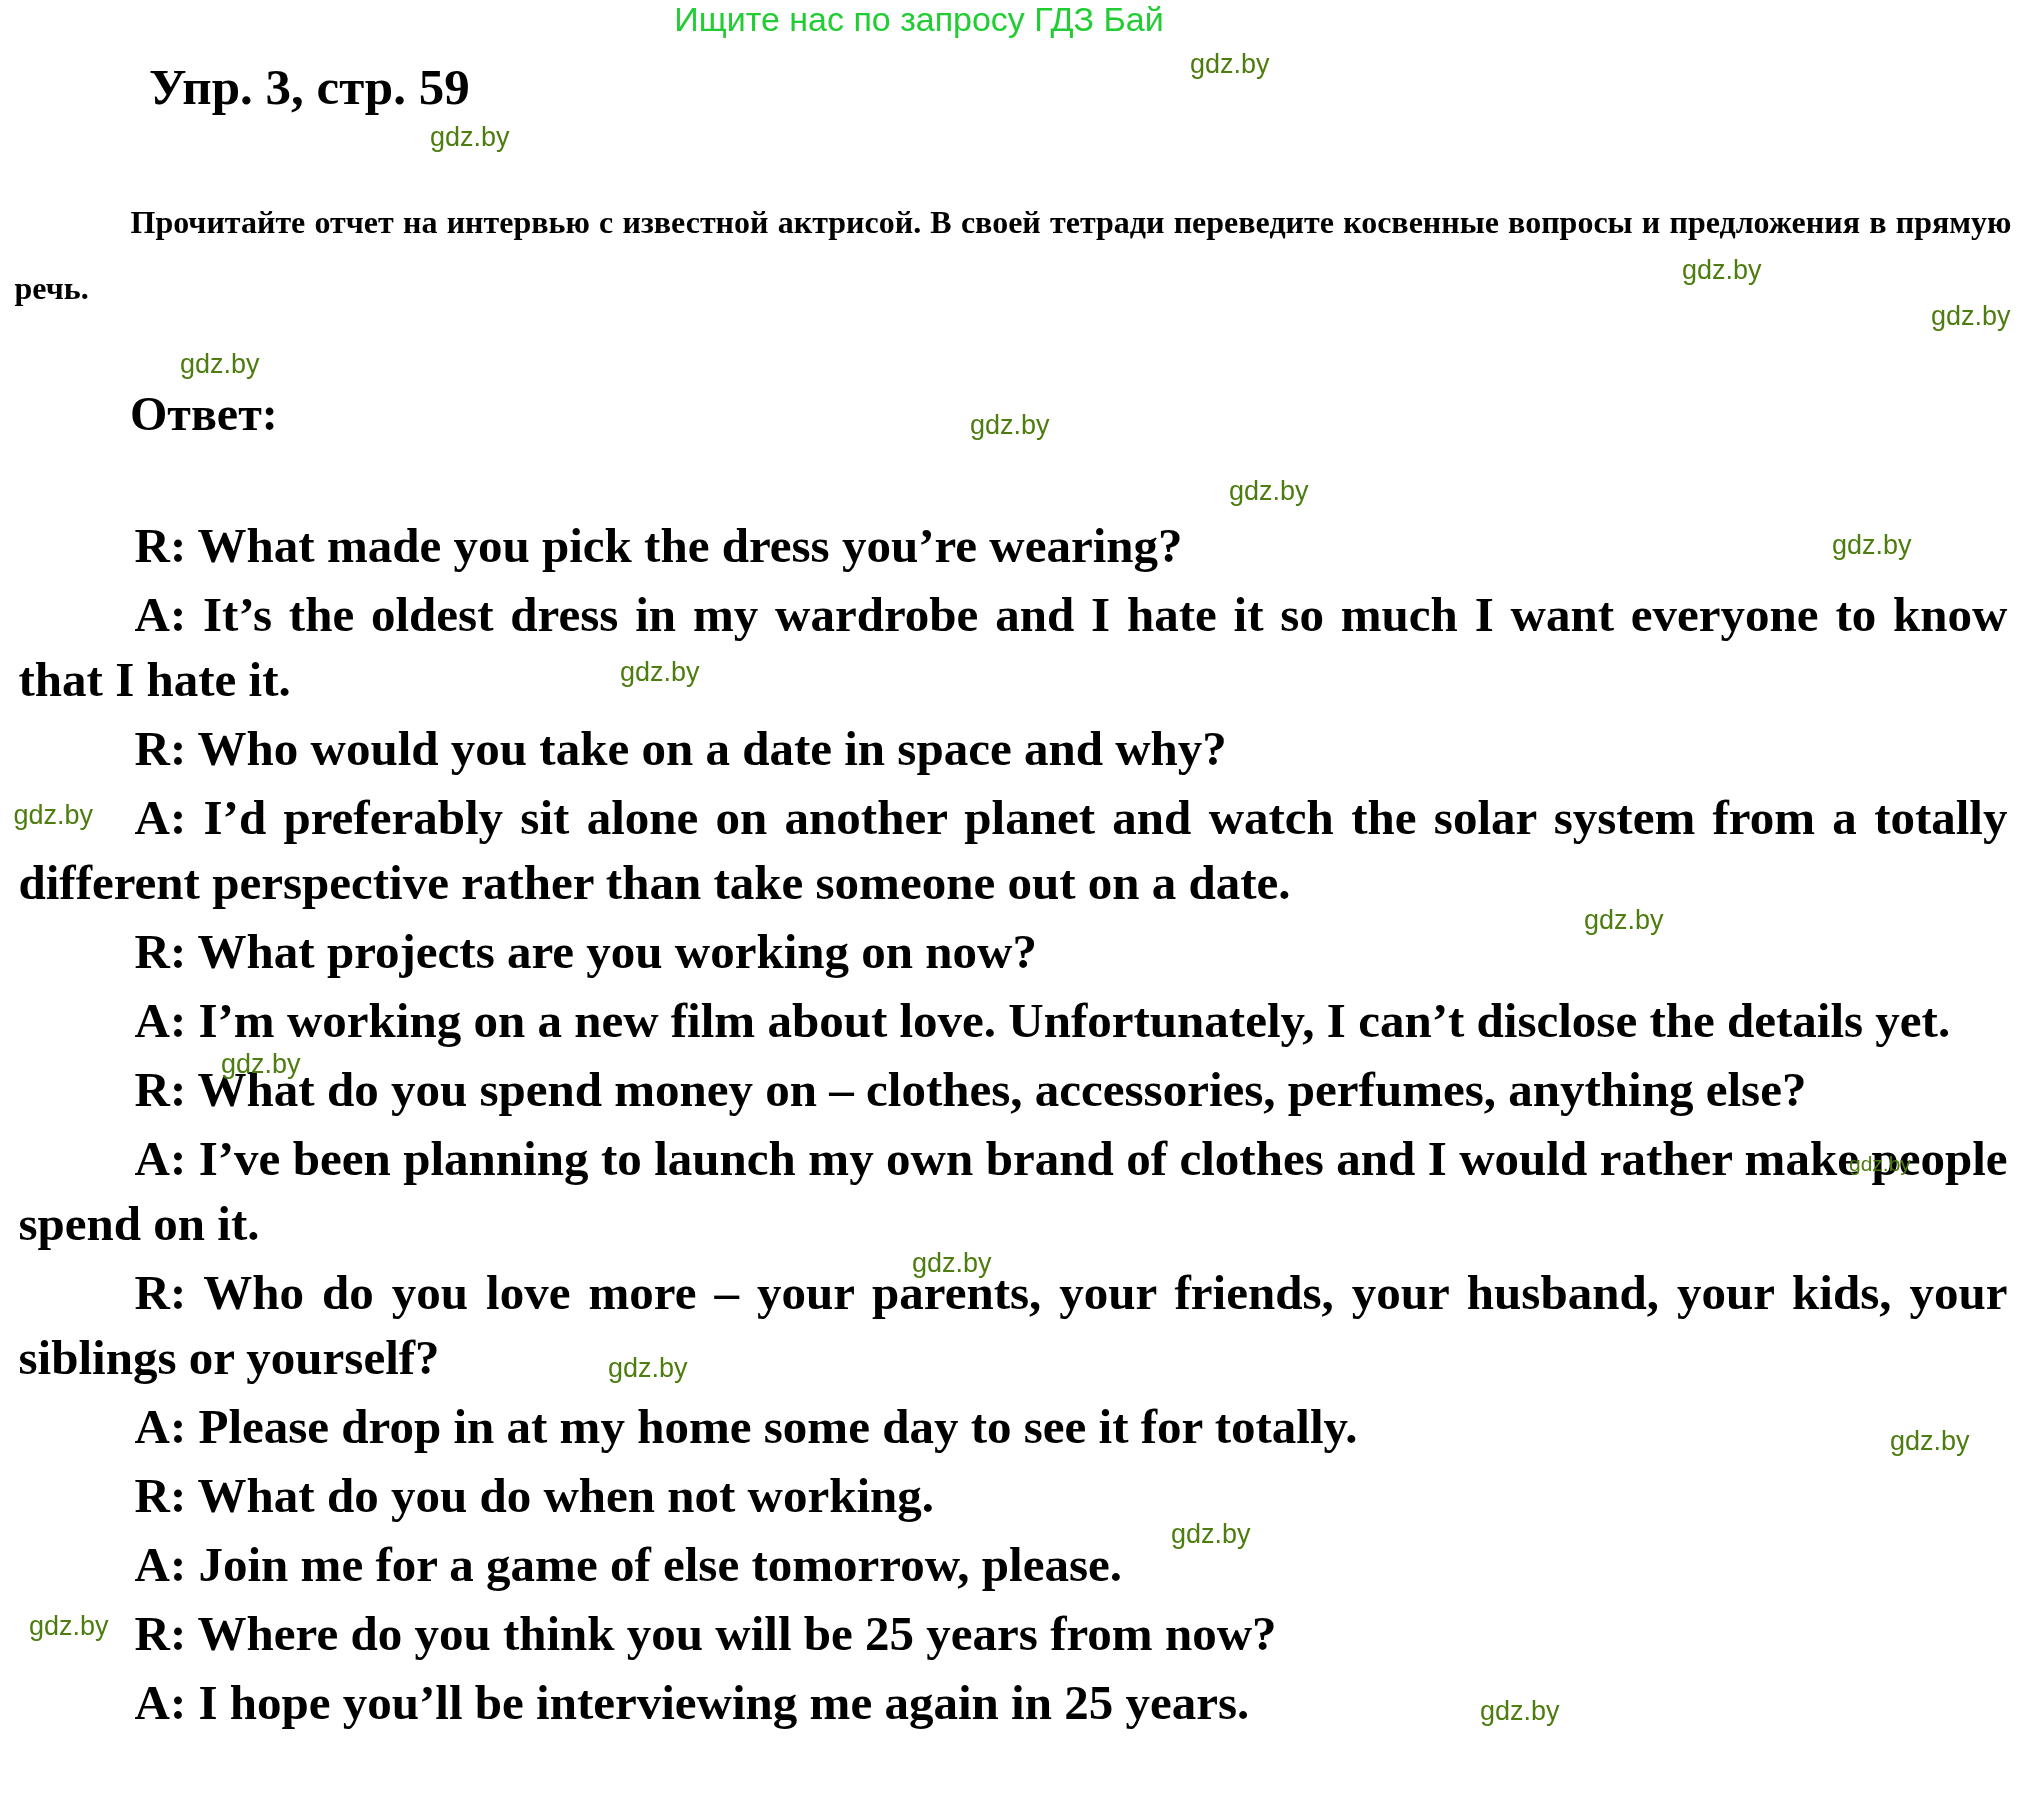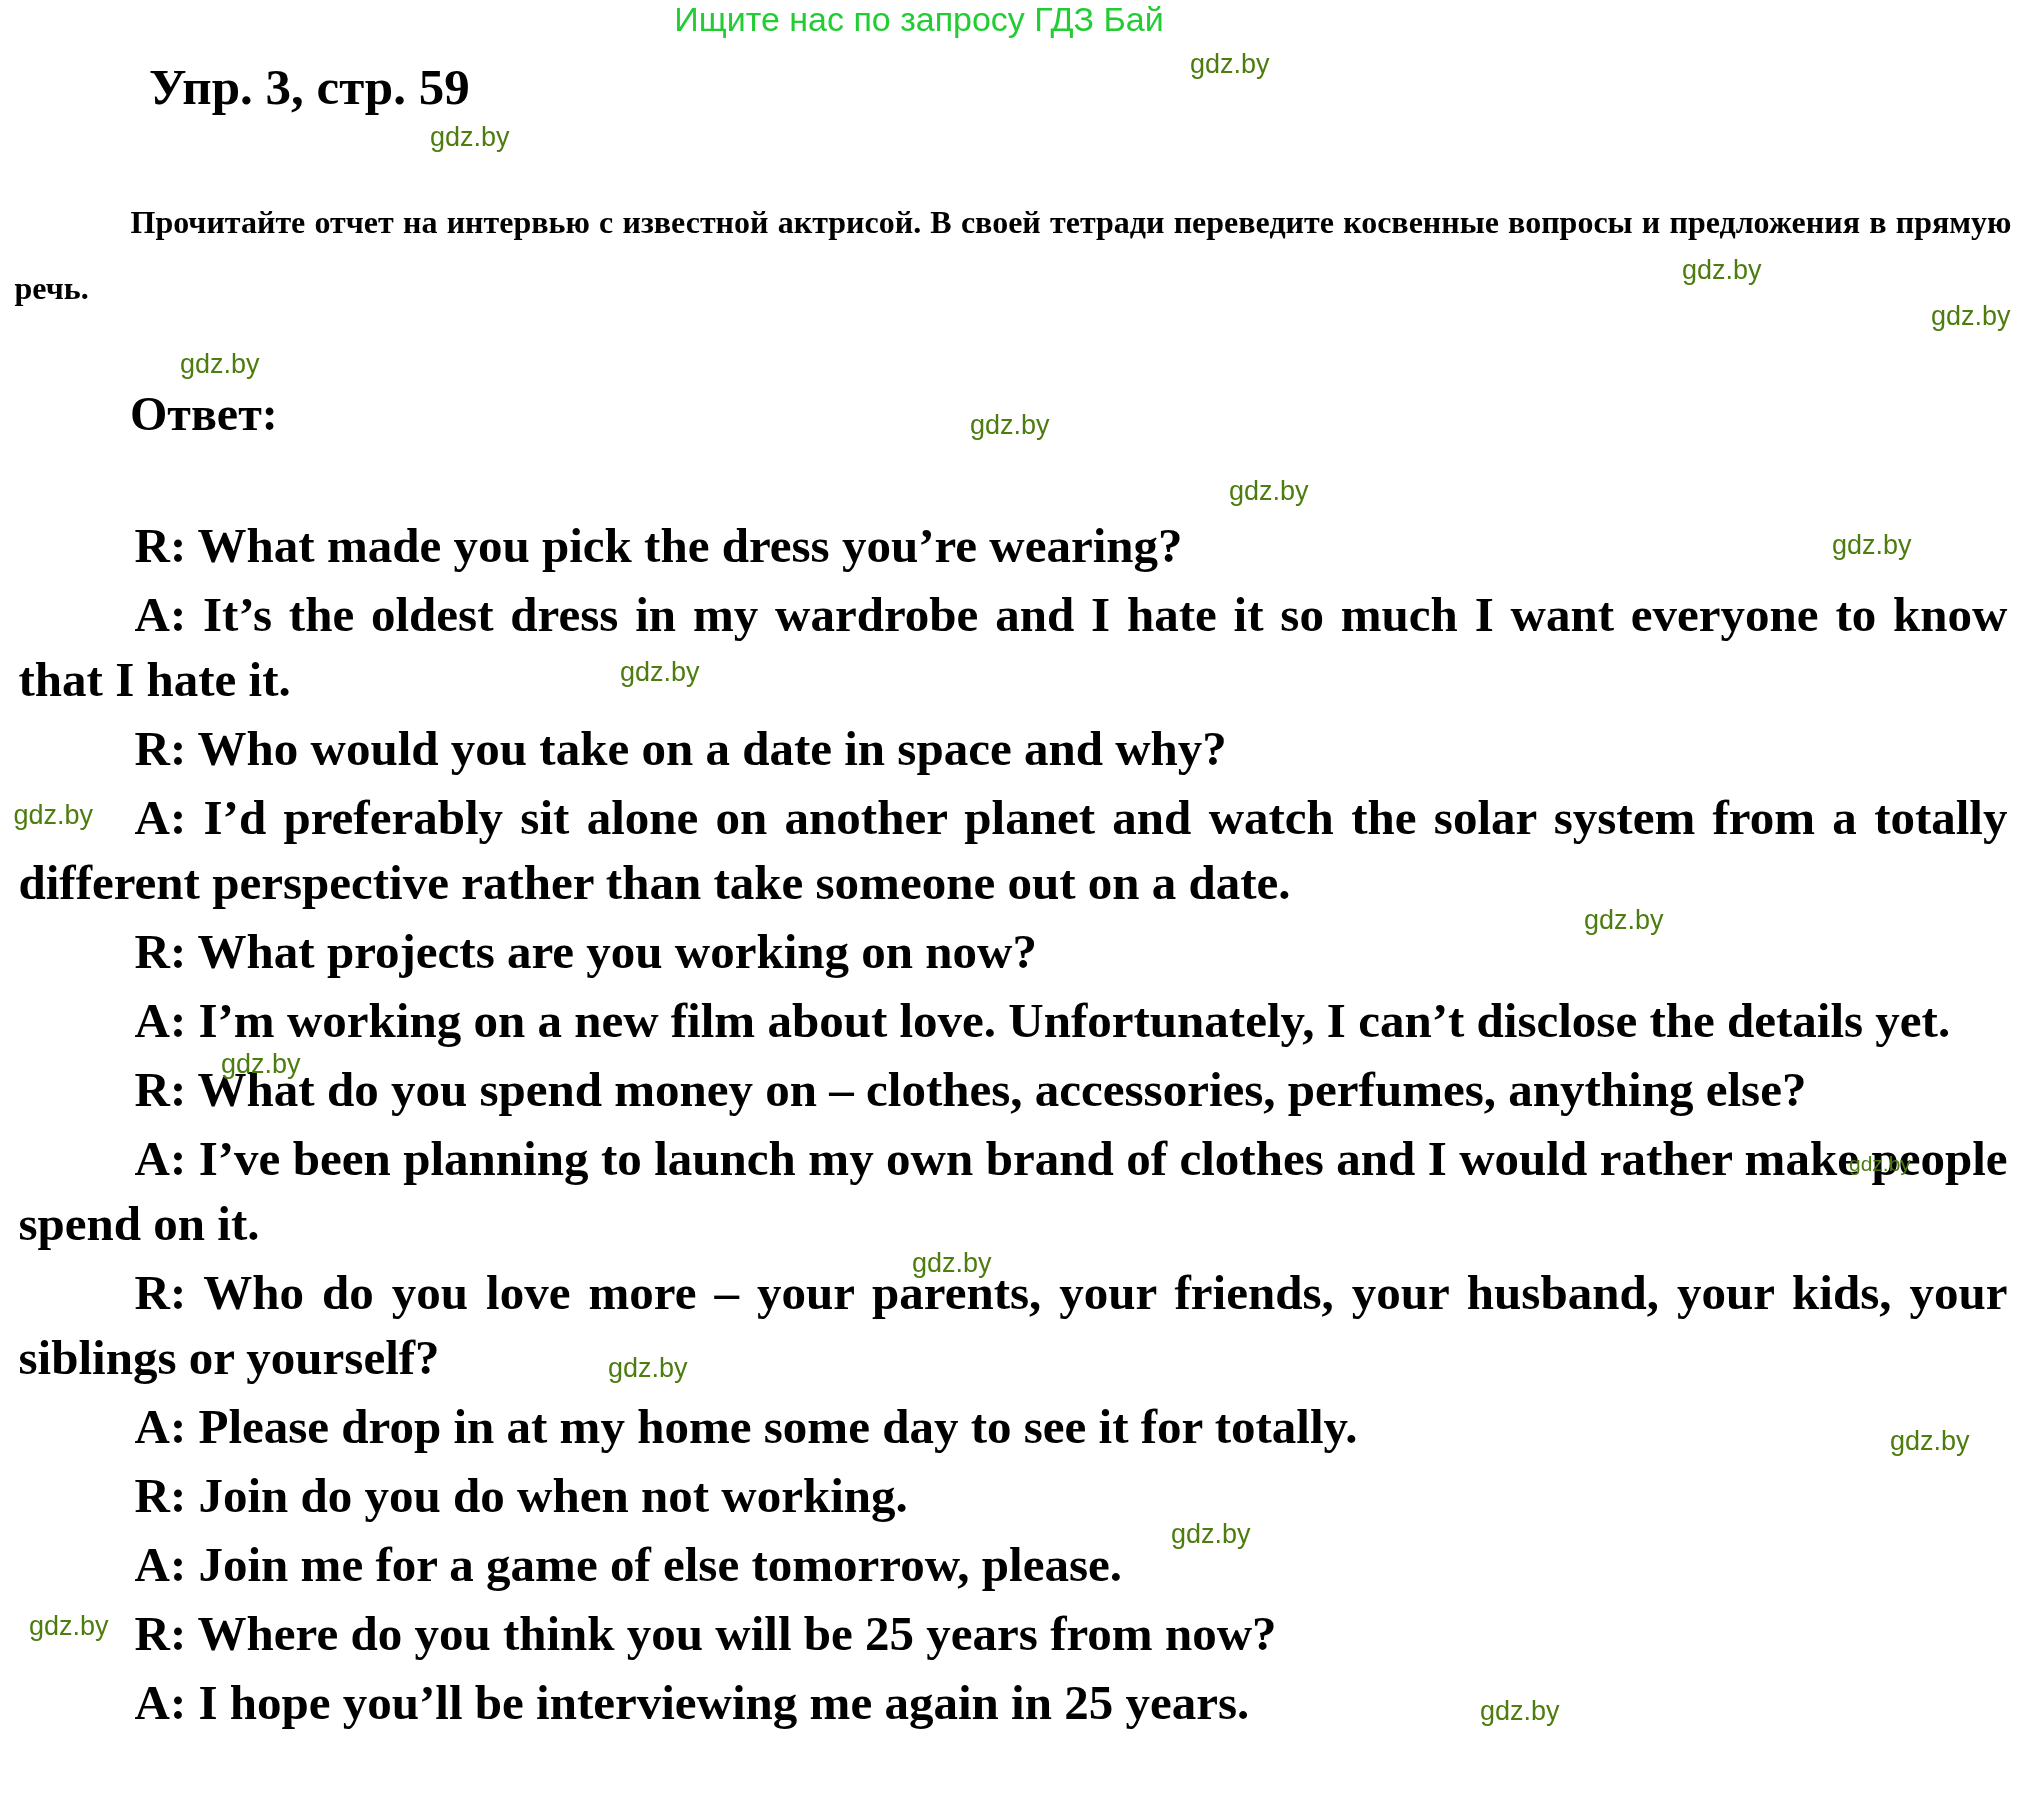--- a/index.html
+++ b/index.html
@@ -31,21 +31,21 @@
   <p class="para">R: What made you pick the dress you’re wearing?</p>
   <p class="para">A: It’s the oldest dress in my wardrobe and I hate it so much I want everyone to know that I hate it.</p>
   <p class="para">R: Who would you take on a date in space and why?</p>
   <p class="para">A: I’d preferably sit alone on another planet and watch the solar system from a totally different perspective rather than take someone out on a date.</p>
   <p class="para">R: What projects are you working on now?</p>
   <p class="para">A: I’m working on a new film about love. Unfortunately, I can’t disclose the details yet.</p>
   <p class="para">R: What do you spend money on – clothes, accessories, perfumes, anything else?</p>
   <p class="para">A: I’ve been planning to launch my own brand of clothes and I would rather make people spend on it.</p>
   <p class="para">R: Who do you love more – your parents, your friends, your husband, your kids, your siblings or yourself?</p>
   <p class="para">A: Please drop in at my home some day to see it for totally.</p>
-  <p class="para">R: Join do you do when not working.</p>
+  <p class="para">R: What do you do when not working.</p>
   <p class="para">A: Join me for a game of else tomorrow, please.</p>
   <p class="para">R: Where do you think you will be 25 years from now?</p>
   <p class="para">A: I hope you’ll be interviewing me again in 25 years.</p>
 </div>
 
 <div class="wm sans" style="left:1190px;top:50px">gdz.by</div>
 <div class="wm sans" style="left:430px;top:123px">gdz.by</div>
 <div class="wm sans" style="left:1682px;top:256px">gdz.by</div>
 <div class="wm sans" style="left:1931px;top:302px">gdz.by</div>
 <div class="wm sans" style="left:180px;top:350px">gdz.by</div>

